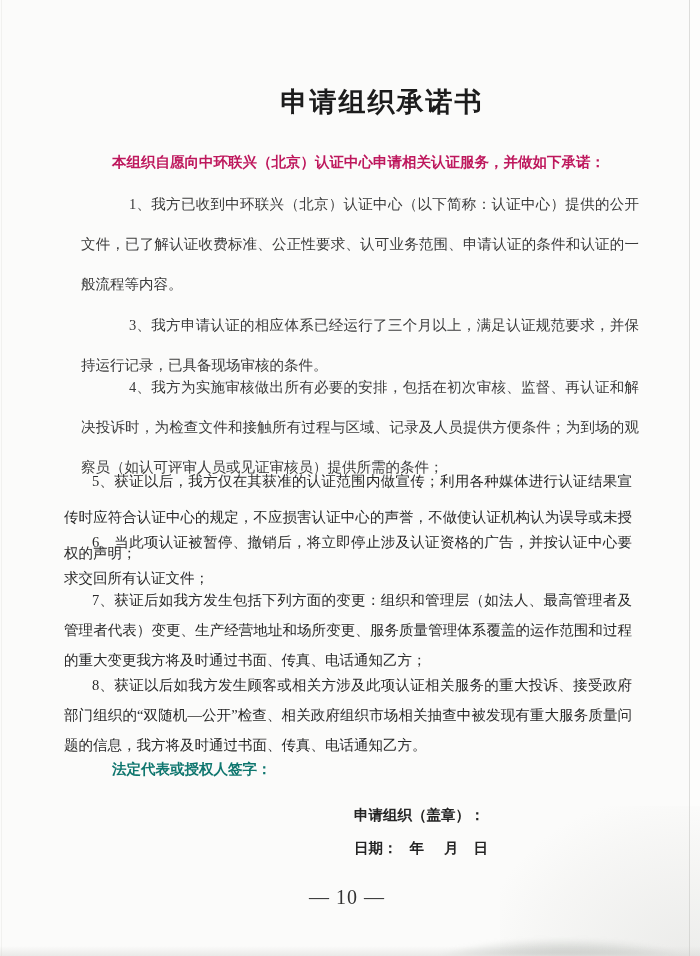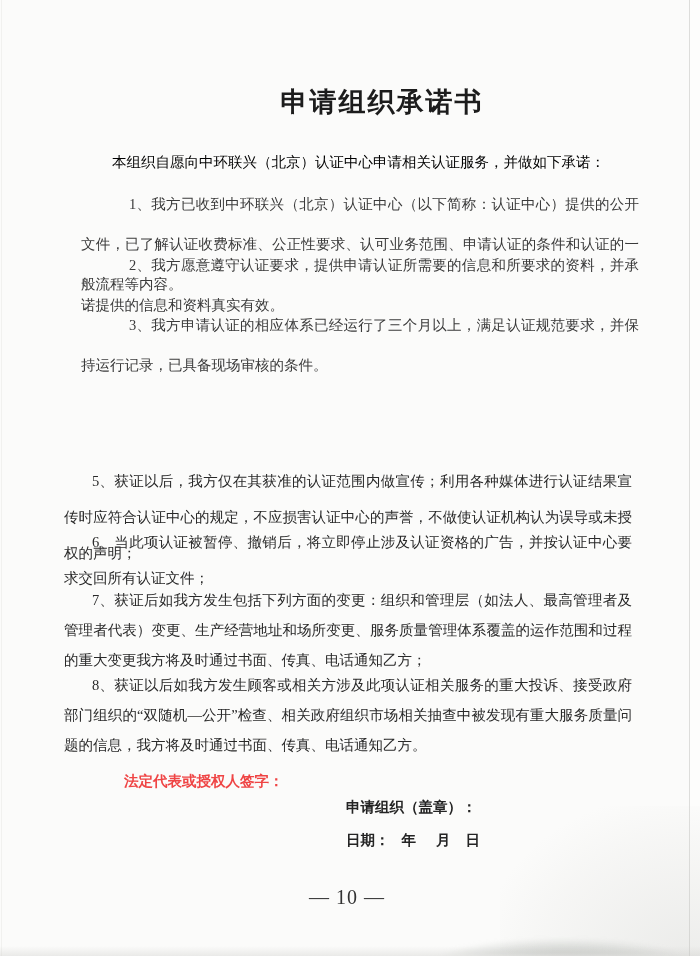--- a/index.html
+++ b/index.html
@@ -5,32 +5,32 @@
   html,body{margin:0;padding:0;background:#fbfbfa;}
   .page{
     position:relative;width:700px;height:956px;background:#fbfbfa;overflow:hidden;
     font-family:"Liberation Serif","DejaVu Serif",serif;color:#2e2e2e;
   }
   .title{
     position:absolute;top:85px;left:0;width:692px;margin:0;text-align:center;
     font-size:27px;line-height:34px;font-weight:700;letter-spacing:2px;color:#1c1c1c;padding-left:36px;
   }
   .text{position:absolute;margin:0;font-size:14.5px;text-align:justify;word-break:break-all;}
-  .intro{top:152px;left:74px;width:560px;line-height:20px;font-weight:400;text-indent:38px;color:#000000;}
+  .intro{top:152px;left:74px;width:560px;line-height:20px;font-weight:700;text-indent:38px;color:#be185d;}
   .loose{left:81px;width:558px;line-height:40px;text-indent:48px;color:#3a3a3a;}
   .tight{left:64px;width:568px;line-height:30px;text-indent:28px;color:#292929;}
   .p1{top:184px}.p2{top:245px}.p3{top:305px}.p4{top:367px}
   .p5{top:463px;line-height:36px}.p6{top:524px;line-height:36px}
   .p7{top:585px}.p8{top:670px}
   .sig{
-    position:absolute;top:759px;left:74px;margin:12px;font-size:14.5px;line-height:20px;
-    font-weight:700;text-indent:38px;color:#ef4444;
+    position:absolute;top:759px;left:74px;margin:0;font-size:14.5px;line-height:20px;
+    font-weight:700;text-indent:38px;color:#0f766e;
   }
   .seal{position:absolute;top:797px;left:346px;font-size:14.5px;font-weight:700;color:#242424;}
-  .seal p{margin:0;line-height:20px;}
+  .seal p{margin:8px;line-height:20px;}
   .seal .date-line{margin-top:13px;}
   .dy{margin-left:12px}.dm{margin-left:20px}.dd{margin-left:15px}
   .footer{
     position:absolute;top:886px;left:0;width:694px;margin:0;text-align:center;
     font-size:20px;letter-spacing:1px;color:#333;
   }
   
   .edge-line-right{position:absolute;top:0;left:689px;width:1px;height:956px;background:#d7d7d5;opacity:.85;}
   .edge-strip-right{position:absolute;top:0;left:690px;width:10px;height:956px;background:#fdfdfc;}
   .edge-line-left{position:absolute;top:0;left:1px;width:1px;height:956px;background:#ececea;opacity:.7;}
@@ -50,22 +50,22 @@
 </head>
 <body>
 
 <div class="page">
 
   <h1 class="title">申请组织承诺书</h1>
 
   <p class="text intro">本组织自愿向中环联兴（北京）认证中心申请相关认证服务，并做如下承诺：</p>
 
   <p class="text loose p1">1、我方已收到中环联兴（北京）认证中心（以下简称：认证中心）提供的公开文件，已了解认证收费标准、公正性要求、认可业务范围、申请认证的条件和认证的一般流程等内容。</p>
-  <p class="text loose p2">2、我方愿意遵守认证要求，提供申请认证所需要的信息和所要求的资料，并承诺提供的信息和资料真实有效。</p>
   <p class="text loose p3">3、我方申请认证的相应体系已经运行了三个月以上，满足认证规范要求，并保持运行记录，已具备现场审核的条件。</p>
+  <p class="text loose p4">4、我方为实施审核做出所有必要的安排，包括在初次审核、监督、再认证和解决投诉时，为检查文件和接触所有过程与区域、记录及人员提供方便条件；为到场的观察员（如认可评审人员或见证审核员）提供所需的条件；</p>
   <p class="text tight p5">5、获证以后，我方仅在其获准的认证范围内做宣传；利用各种媒体进行认证结果宣传时应符合认证中心的规定，不应损害认证中心的声誉，不做使认证机构认为误导或未授权的声明；</p>
   <p class="text tight p6">6、当此项认证被暂停、撤销后，将立即停止涉及认证资格的广告，并按认证中心要求交回所有认证文件；</p>
   <p class="text tight p7">7、获证后如我方发生包括下列方面的变更：组织和管理层（如法人、最高管理者及管理者代表）变更、生产经营地址和场所变更、服务质量管理体系覆盖的运作范围和过程的重大变更我方将及时通过书面、传真、电话通知乙方；</p>
   <p class="text tight p8">8、获证以后如我方发生顾客或相关方涉及此项认证相关服务的重大投诉、接受政府部门组织的“双随机—公开”检查、相关政府组织市场相关抽查中被发现有重大服务质量问题的信息，我方将及时通过书面、传真、电话通知乙方。</p>
 
   <p class="sig">法定代表或授权人签字：</p>
 
   <div class="seal">
     <p>申请组织（盖章）：</p>
     <p class="date-line"><span>日期：</span><span class="dy">年</span><span class="dm">月</span><span class="dd">日</span></p>

